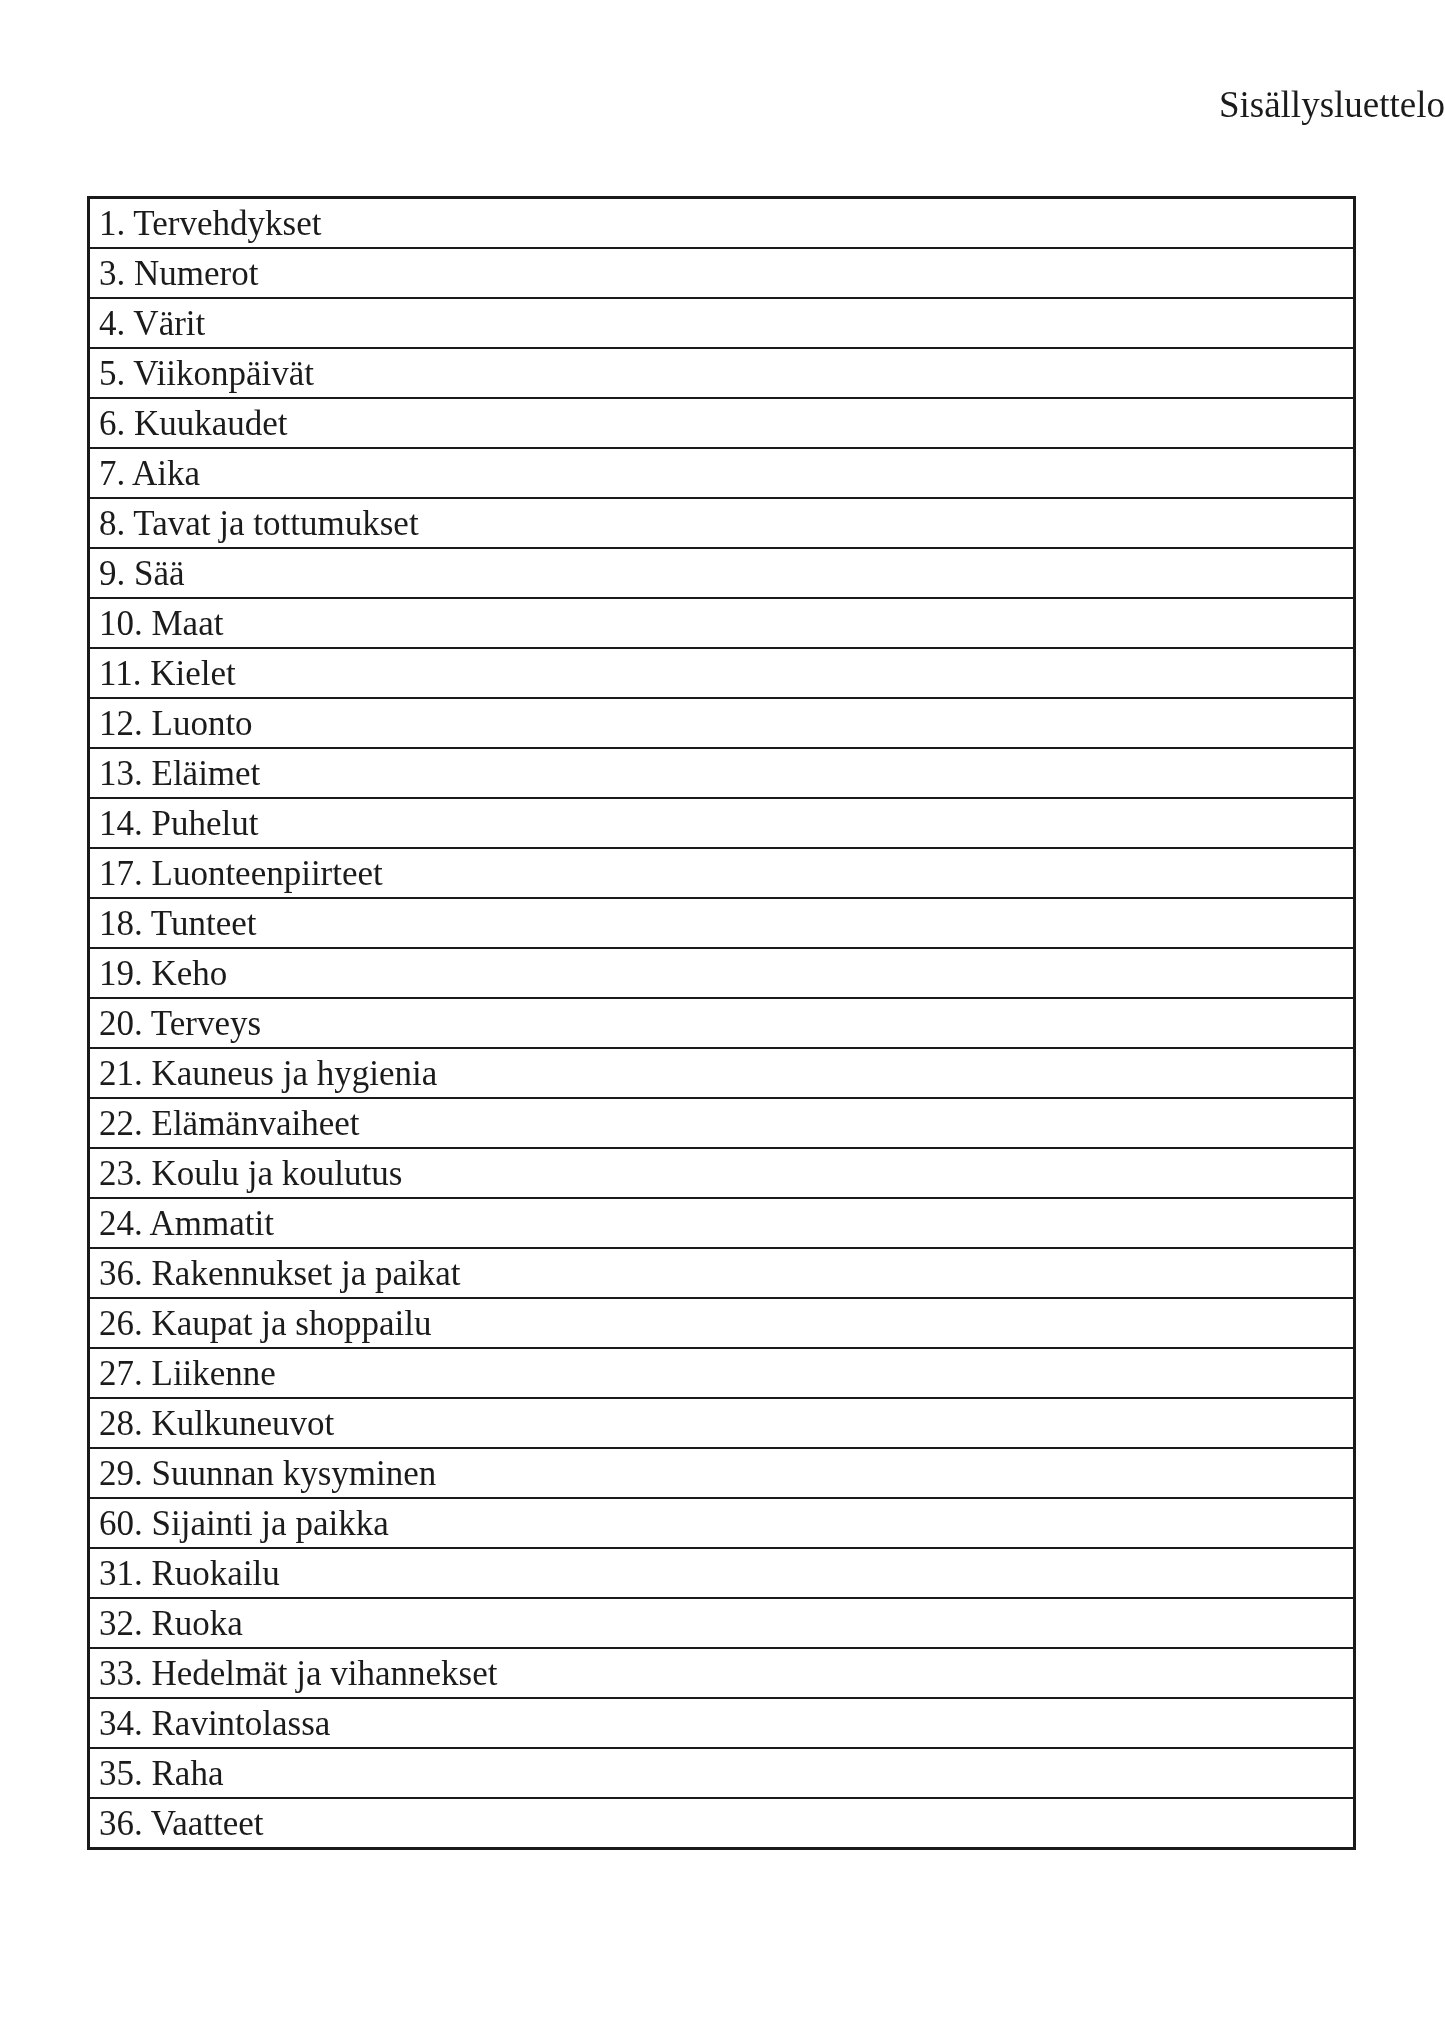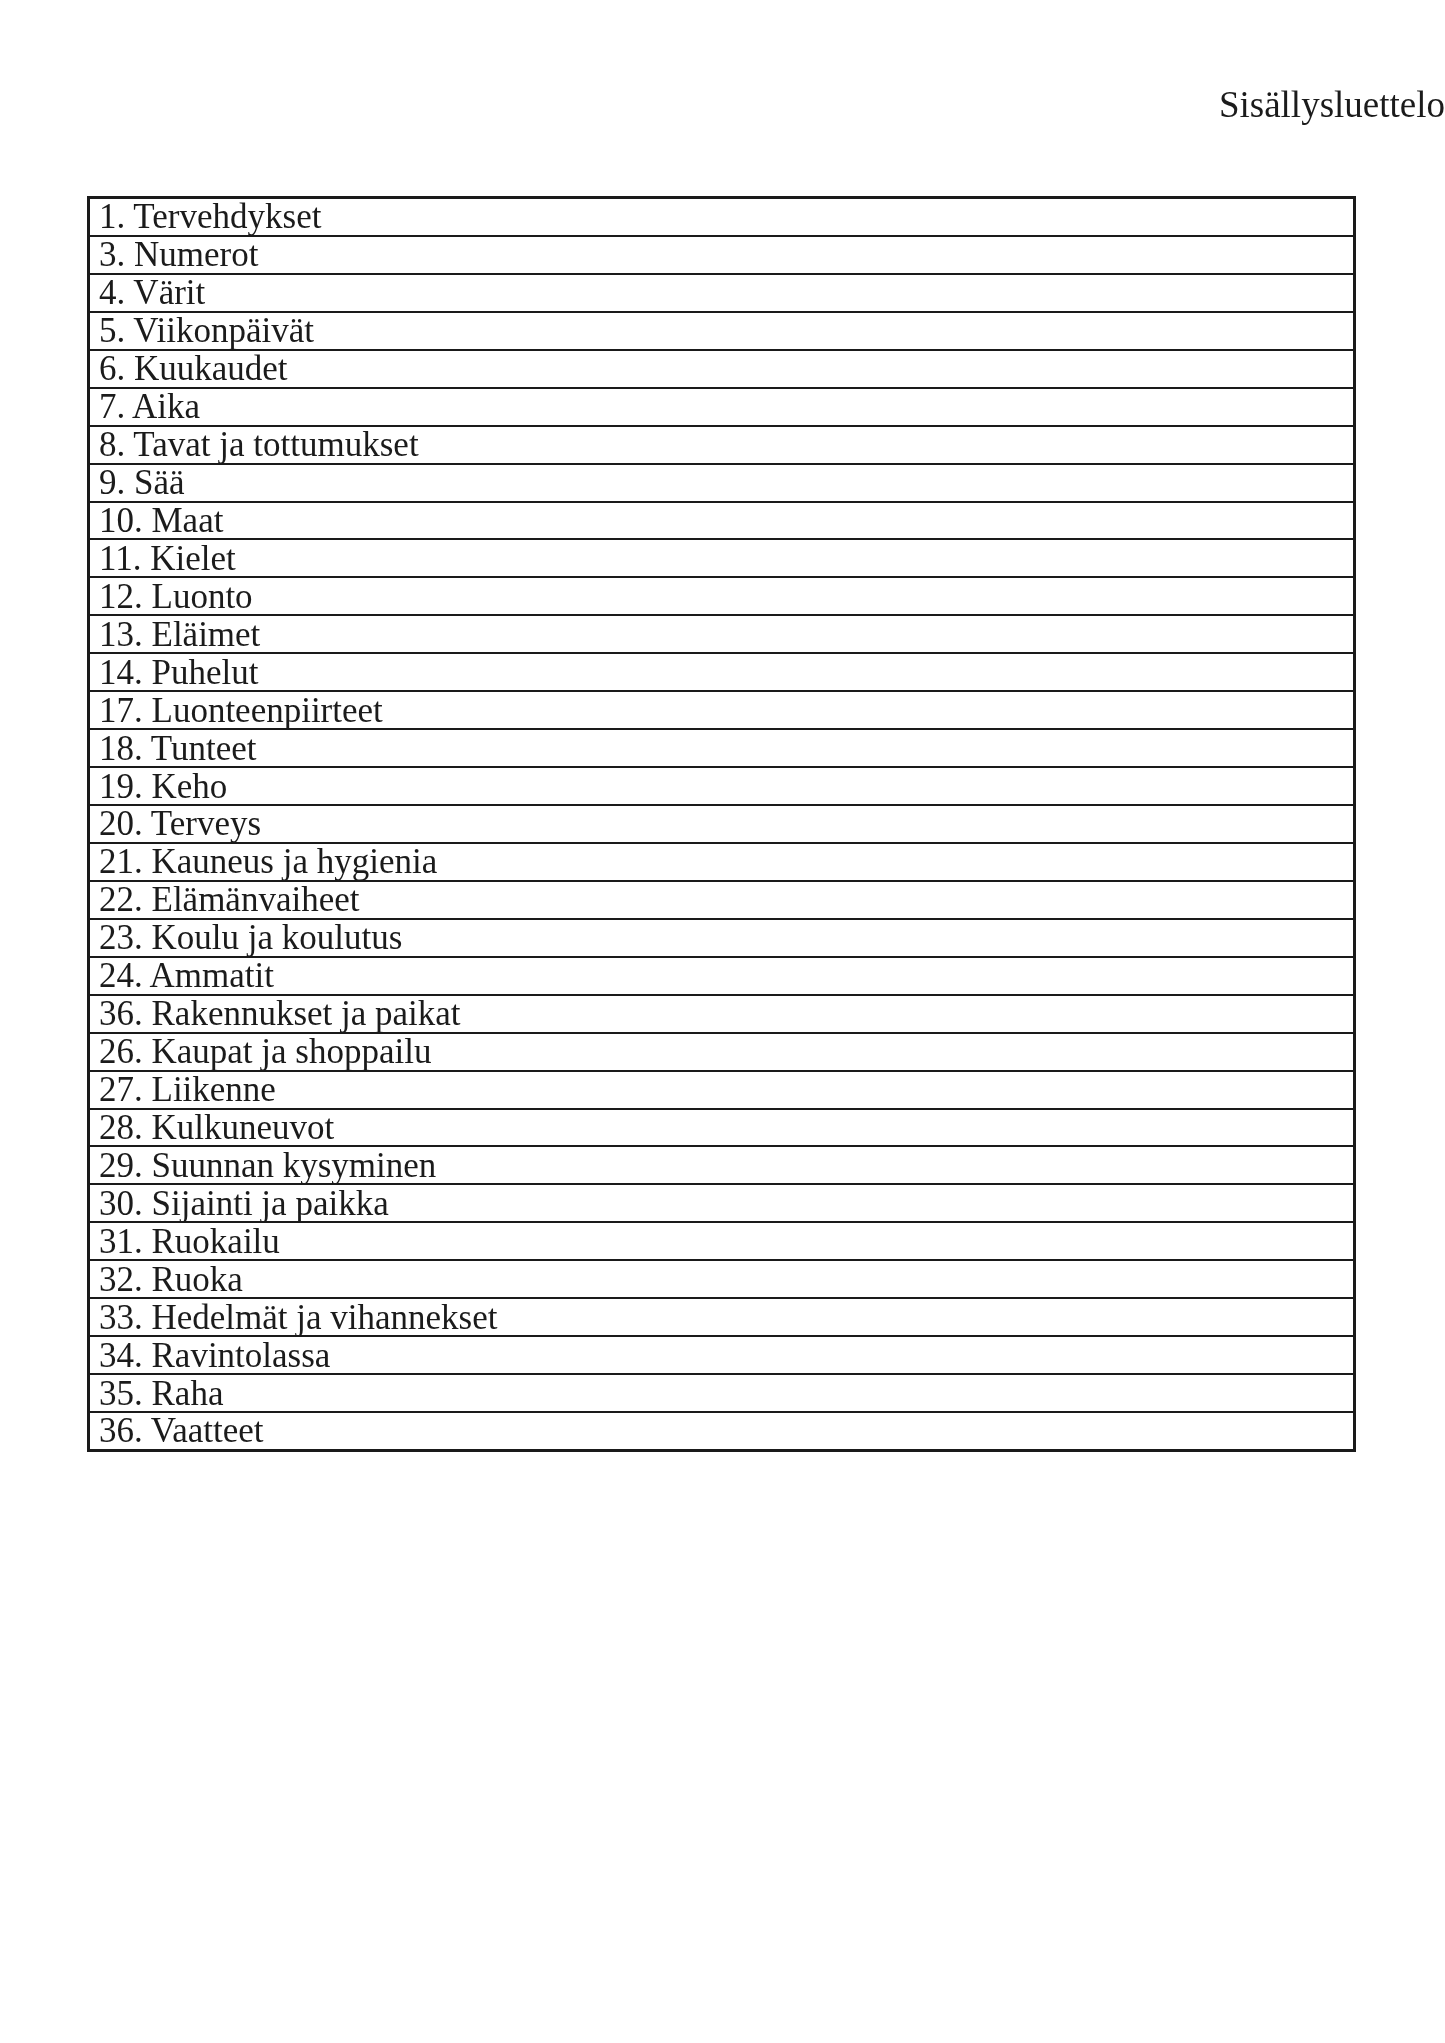--- a/index.html
+++ b/index.html
@@ -27,21 +27,21 @@
     font-weight: normal;
     line-height: 1.2;
     color: #1b1b1b;
     letter-spacing: 0px;
   }
   .toc-table {
     position: absolute;
     top: 196px;
     left: 87px;
     width: 1269px;
-    height: 1256px;
+    height: 1654px;
     box-sizing: border-box;
     border: 3px solid #1a1a1a;
     display: flex;
     flex-direction: column;
     background: #ffffff;
   }
   .toc-row {
     flex: 1 1 0;
     min-height: 0;
     box-sizing: border-box;
@@ -141,21 +141,21 @@
       <div class="toc-row">
         <span class="toc-text">27. Liikenne</span>
       </div>
       <div class="toc-row">
         <span class="toc-text">28. Kulkuneuvot</span>
       </div>
       <div class="toc-row">
         <span class="toc-text">29. Suunnan kysyminen</span>
       </div>
       <div class="toc-row">
-        <span class="toc-text">30. Sijainti ja paikka</span>
+        <span class="toc-text">60. Sijainti ja paikka</span>
       </div>
       <div class="toc-row">
         <span class="toc-text">31. Ruokailu</span>
       </div>
       <div class="toc-row">
         <span class="toc-text">32. Ruoka</span>
       </div>
       <div class="toc-row">
         <span class="toc-text">33. Hedelmät ja vihannekset</span>
       </div>

